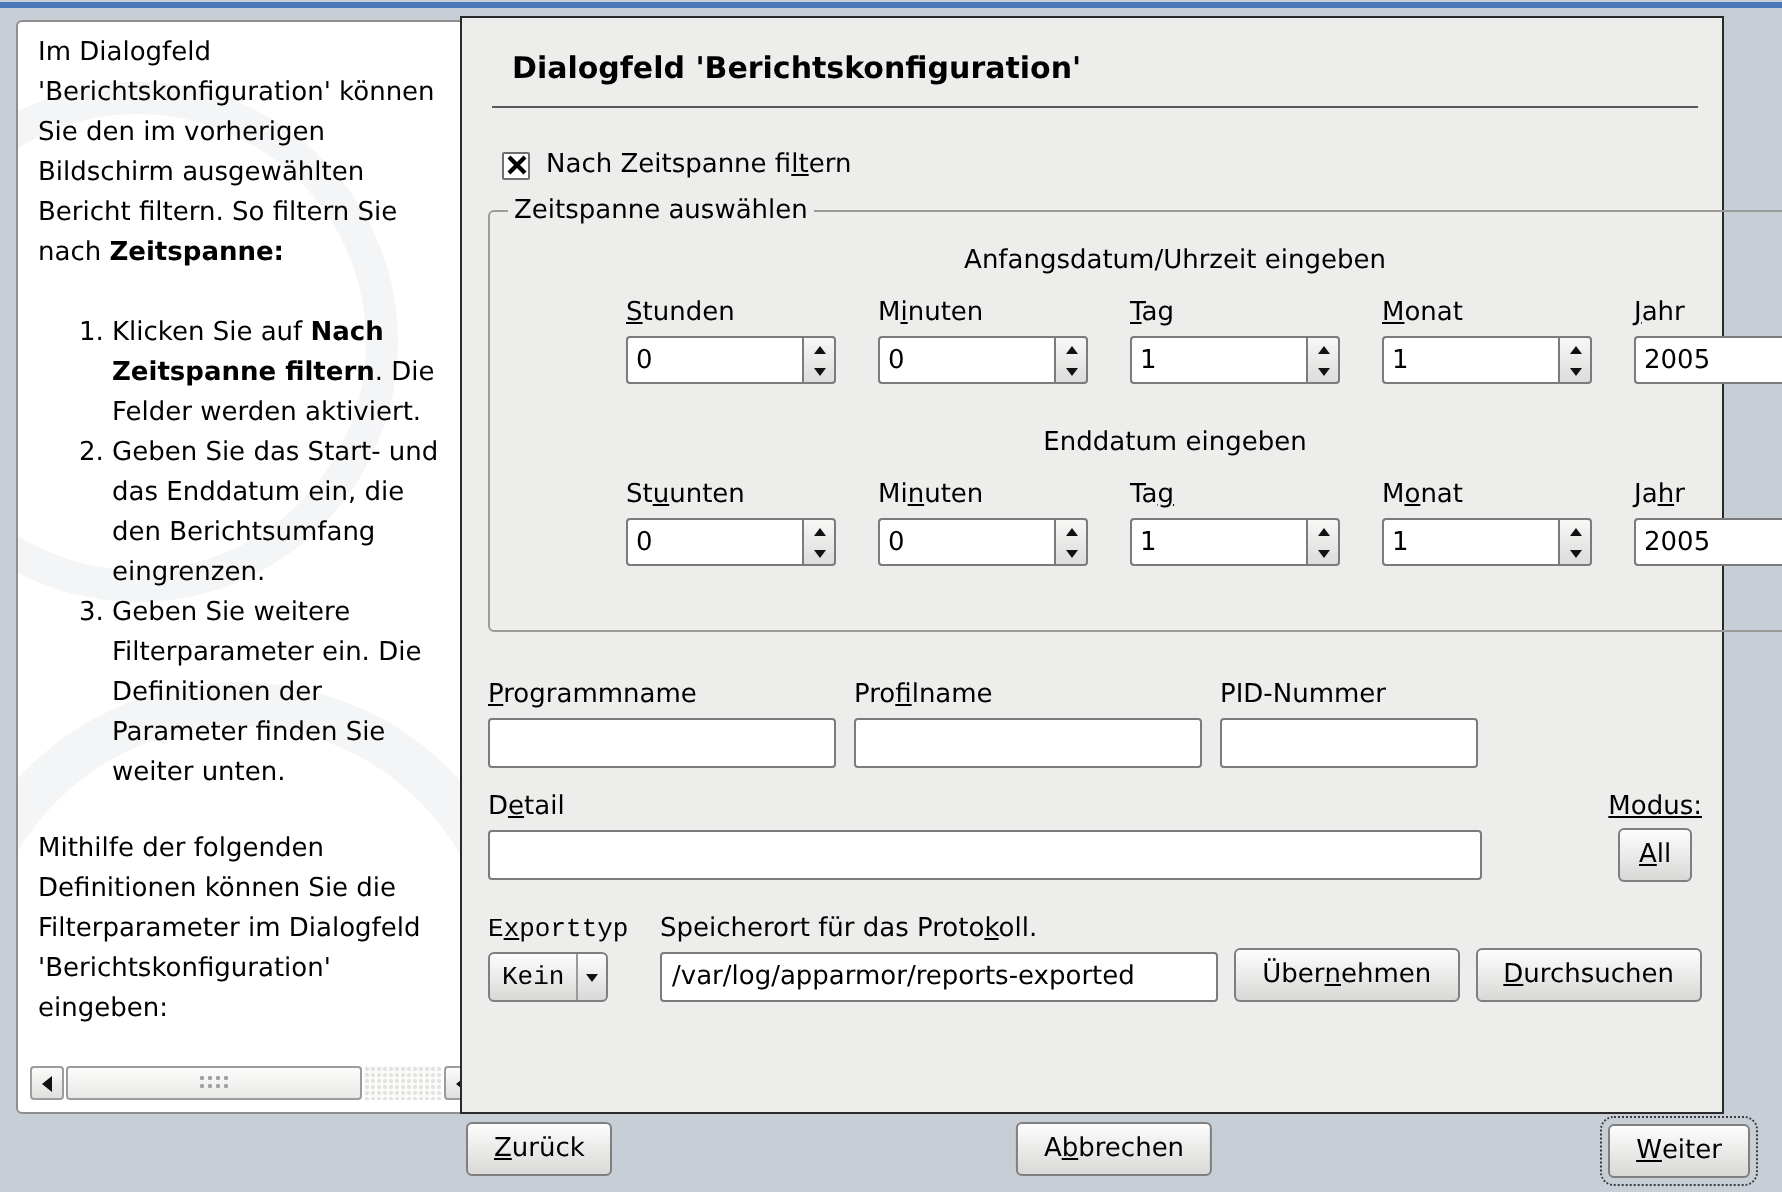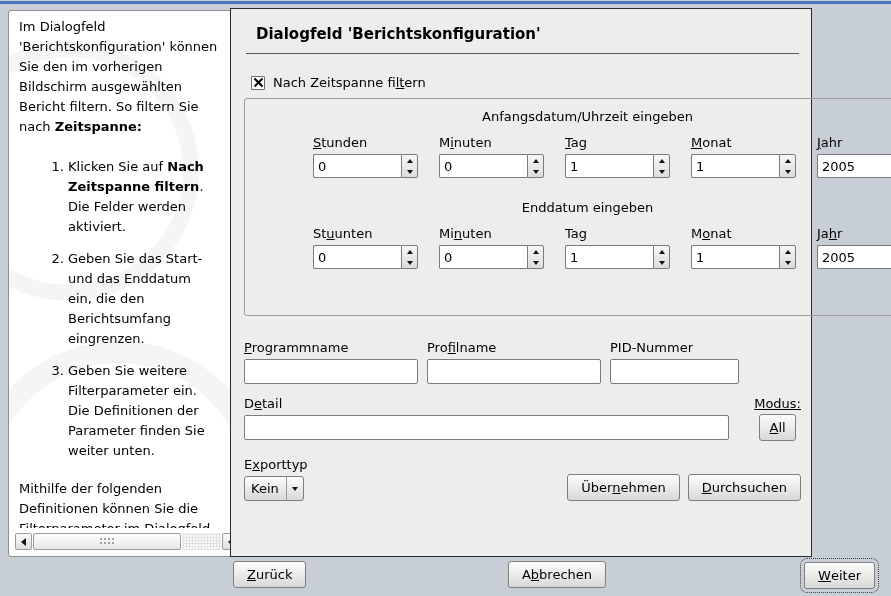--- a/index.html
+++ b/index.html
@@ -20,21 +20,21 @@
   .wm { position:absolute; border-radius:50%; border:16px solid rgba(205,211,215,0.22); }
   .wm1 { width:260px; height:260px; left:-70px; top:30px; }
   .wm2 { width:300px; height:300px; left:-40px; top:330px; border-width:22px; }
   .help-inner {
     position:absolute; left:10px; top:6px; right:33px; bottom:28px;
     overflow:hidden; line-height:20px;
   }
   .help-inner p { margin:0; }
   .help-inner .p2 { margin-top:18px; }
   .help-inner ol { margin:20px 0 0 0; padding-left:37px; }
-  .help-inner li { margin:12px; }
+  .help-inner li { margin:0; }
   b { font-weight:bold; }
 
   
   .sb-btn {
     width:17px; height:17px; flex:0 0 auto;
     border:1px solid #9c9c9c; border-radius:2px;
     background:linear-gradient(#fbfbfa,#dfdfdd);
     display:flex; align-items:center; justify-content:center;
   }
   .vscroll {
@@ -66,21 +66,21 @@
 
   .tri-up    { width:0; height:0; border-left:4px solid transparent; border-right:4px solid transparent; border-bottom:5px solid #111; }
   .tri-down  { width:0; height:0; border-left:4px solid transparent; border-right:4px solid transparent; border-top:5px solid #111; }
   .tri-left  { width:0; height:0; border-top:4px solid transparent; border-bottom:4px solid transparent; border-right:5px solid #111; }
   .tri-right { width:0; height:0; border-top:4px solid transparent; border-bottom:4px solid transparent; border-left:5px solid #111; }
   .tri-up-sm   { width:0; height:0; border-left:3px solid transparent; border-right:3px solid transparent; border-bottom:4px solid #111; }
   .tri-down-sm { width:0; height:0; border-left:3px solid transparent; border-right:3px solid transparent; border-top:4px solid #111; }
 
   
   .main-panel {
-    position:absolute; left:230px; top:8px; width:582px; height:549px;
+    position:absolute; left:230px; top:8px; width:632px; height:549px;
     background:#ededeb; border:1px solid #2a2a2a; padding:8px 10px 0 13px;
   }
   .page-title { margin:8px 0 0 12px; font-size:15px; font-weight:bold; }
   .title-rule { border:none; border-top:1px solid #5a5a5a; margin:10px 2px 0 2px; }
 
   .checkbox-row { margin:21px 0 0 7px; display:flex; align-items:center; gap:8px; }
   .checkbox {
     width:14px; height:14px; background:#fff; border:1px solid #6e6e6e; border-radius:1px;
     display:flex; align-items:center; justify-content:center;
   }
@@ -131,21 +131,21 @@
   .btn {
     display:inline-flex; align-items:center; justify-content:center;
     height:27px; padding:0 13px;
     border:1px solid #7f7f7f; border-radius:3px;
     background:linear-gradient(#fdfdfd,#d8d8d6);
     font:13px "DejaVu Sans","Liberation Sans",sans-serif; color:#000; cursor:default;
   }
   .btn-sm { padding:0 9px; min-width:37px; }
 
   .export-row { display:flex; margin-top:16px; align-items:flex-end; }
-  .exp-type-col { width:60px; }
+  .exp-type-col { width:60px;font-family:Liberation Mono, monospace; }
   .exp-loc-col { width:312px; margin-left:26px; }
   .spacer { flex:1; }
   .export-row .btn { margin-left:8px; }
 
   
   .footer { position:absolute; left:230px; top:561px; width:654px; height:28px; }
   .back-btn { position:absolute; left:3px; top:0; }
   .cancel-btn { position:absolute; left:50%; top:0; transform:translateX(-50%); }
   .next-btn { position:absolute; right:9px; top:1px; outline:1px dotted #3c3c3c; outline-offset:3px; }
 </style>
@@ -209,20 +209,21 @@
   <div class="checkbox-row">
     <div class="checkbox">
       <svg width="11" height="11" viewBox="0 0 11 11">
         <path d="M1.5 1.5 L9.5 9.5 M9.5 1.5 L1.5 9.5" stroke="#000" stroke-width="2.1" fill="none"></path>
       </svg>
     </div>
     <span><span>Nach Zeitspanne fi</span><u>lt</u><span>ern</span></span>
   </div>
 
   <fieldset class="group">
+    <legend>Zeitspanne auswählen</legend>
 
     <div class="section-heading">Anfangsdatum/Uhrzeit eingeben</div>
 
     <div class="spin-row">
       <div class="spin-col">
         <label class="lbl"><span></span><u>S</u><span>tunden</span></label>
         <div class="spinbox">
           <input value="0" style="">
           <div class="spin">
               <div class="spin-half">
@@ -403,20 +404,22 @@
     <div class="exp-type-col">
       <label class="lbl"><span>E</span><u>x</u><span>porttyp</span></label>
       <div class="dropdown">
         <span class="dd-text">Kein</span>
         <span class="dd-arrow">
             <span class="tri-down-sm"></span>
           </span>
       </div>
     </div>
     <div class="exp-loc-col">
+      <label class="lbl"><span>Speicherort für das Proto</span><u>k</u><span>oll.</span></label>
+      <input class="text-input" value="/var/log/apparmor/reports-exported" style="">
     </div>
     <div class="spacer"></div>
     <button class="btn">
         <span>Über</span>
         <u>n</u>
         <span>ehmen</span>
       </button>
     <button class="btn">
         <span></span>
         <u>D</u>

